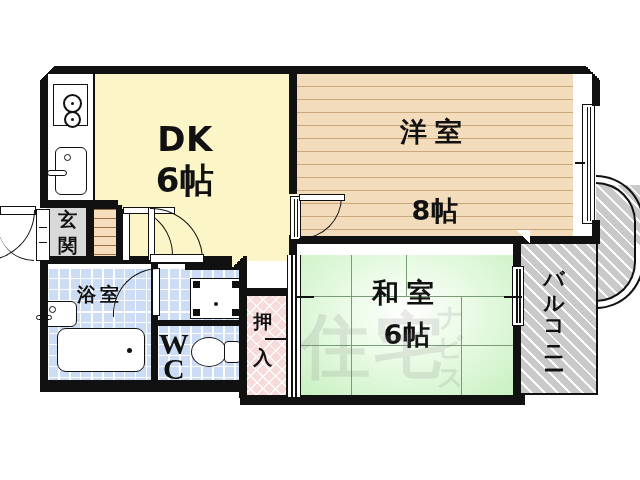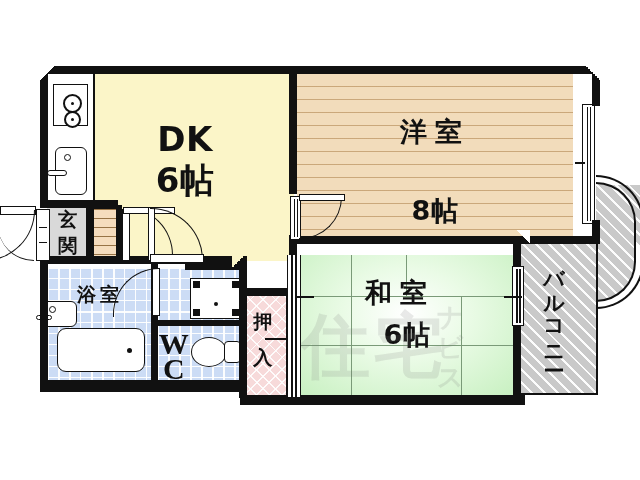--- a/index.html
+++ b/index.html
@@ -125,21 +125,21 @@
 
   <div class="ab fill-tatami" style="left:296px;top:255px;width:221px;height:140px;"></div>
 
   <div class="ab thinline" style="left:296px;top:296px;width:221px;height:1.4px;background:#7a9a78;"></div>
   <div class="ab thinline" style="left:296px;top:345px;width:221px;height:1.4px;background:#7a9a78;"></div>
   <div class="ab thinline" style="left:351px;top:255px;width:1.4px;height:41px;background:#7a9a78;"></div>
   <div class="ab thinline" style="left:406px;top:255px;width:1.4px;height:41px;background:#7a9a78;"></div>
   <div class="ab thinline" style="left:351px;top:296px;width:1.4px;height:99px;background:#7a9a78;"></div>
   <div class="ab thinline" style="left:461px;top:296px;width:1.4px;height:99px;background:#7a9a78;"></div>
 
-  <div class="lbl lbl-room" style="left:333px;top:279px;width:134px;letter-spacing:8px;">和室</div>
+  <div class="lbl lbl-room" style="left:340px;top:279px;width:134px;letter-spacing:8px;">和室</div>
   <div class="lbl lbl-room" style="left:340px;top:321px;width:134px;">6帖</div>
 
   <div class="wm" style="left:300px;top:300px;font-size:70px;letter-spacing:4px;">住宅</div>
   <div class="wm" style="left:437px;top:300px;font-size:26px;">ナ</div>
   <div class="wm" style="left:437px;top:330px;font-size:26px;">ビ</div>
   <div class="wm" style="left:437px;top:360px;font-size:26px;">ス</div>
 
   <div class="ab fill-closet" style="left:240px;top:295px;width:46px;height:110px;"></div>
   <div class="lbl lbl-sm" style="left:240px;top:312px;width:46px;">押</div>
   <div class="lbl lbl-sm" style="left:240px;top:348px;width:46px;">入</div>

